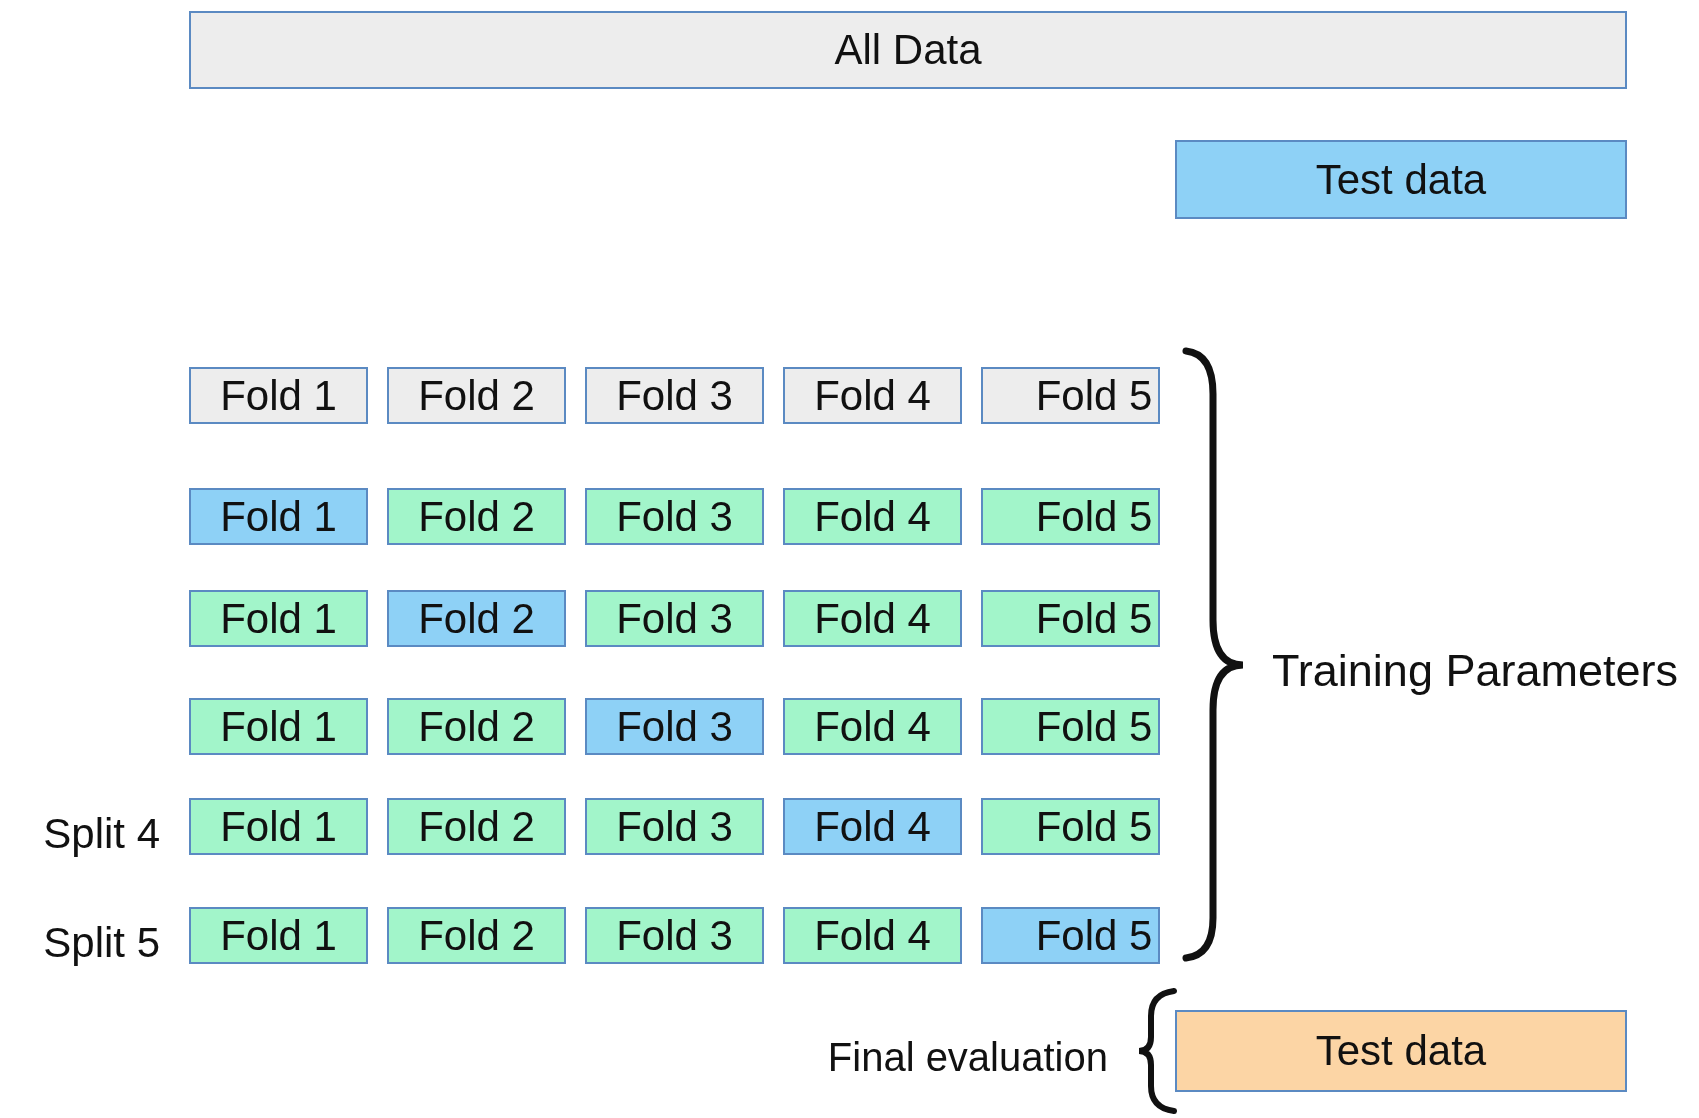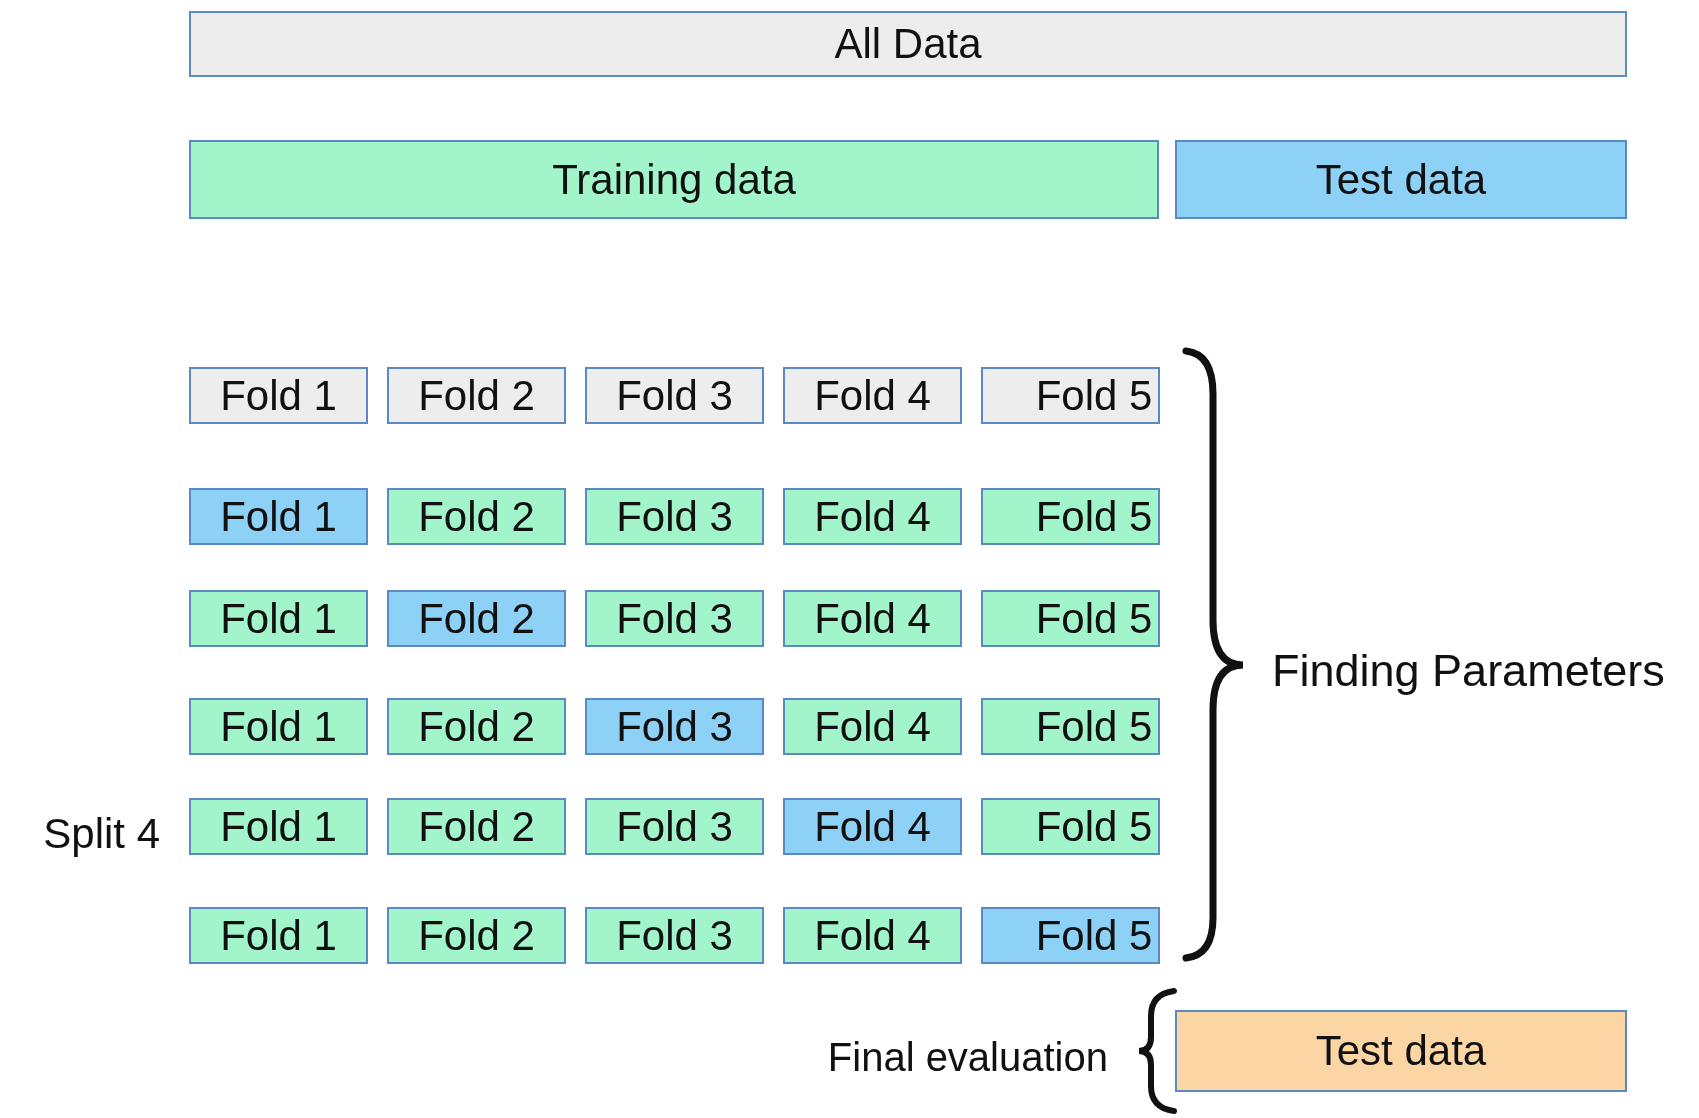--- a/index.html
+++ b/index.html
@@ -26,21 +26,21 @@
     font-size: 42px;
     line-height: 1;
     white-space: nowrap;
   }
   .fill-gray   { background: #ededed; }
   .fill-green  { background: #a2f5ca; }
   .fill-blue   { background: #8ed1f6; }
   .fill-orange { background: #fcd5a5; }
 
   
-  .all-data  { left: 189px; top: 11px;  width: 1438px; height: 66px; }
+  .all-data  { left: 189px; top: 11px;  width: 1438px; height: 78px; }
   .training  { left: 189px; top: 140px; width: 970px;  height: 79px; }
   .test-top  { left: 1175px; top: 140px; width: 452px; height: 79px; }
 
   
   .c0 { left: 189px; }  .c1 { left: 387px; }  .c2 { left: 585px; justify-content: center; }
   .c3 { left: 783px; }  .c4 { left: 981px; padding-left: 47px; }
   .cell { width: 179px; height: 57px; }
 
   
   .rh { top: 367px; }   
@@ -91,23 +91,20 @@
   .final-test { left: 1175px; top: 1010px; width: 452px; height: 82px; }
 </style>
 </head>
 <body>
 
 <div class="canvas">
 
   <div class="box fill-gray all-data">
     <span>All Data</span>
   </div>
-  <div class="box fill-green training">
-    <span>Training data</span>
-  </div>
   <div class="box fill-blue test-top">
     <span>Test data</span>
   </div>
 
   <div class="box cell fill-gray rh c0">
       <span>Fold 1</span>
     </div>
   <div class="box cell fill-gray rh c1">
       <span>Fold 2</span>
     </div>
@@ -179,20 +176,21 @@
   <div class="box cell fill-green r3 c2">
       <span>Fold 3</span>
     </div>
   <div class="box cell fill-blue  r3 c3">
       <span>Fold 4</span>
     </div>
   <div class="box cell fill-green r3 c4">
       <span>Fold 5</span>
     </div>
 
+  <div class="split-label r4">Split 5</div>
   <div class="box cell fill-green r4 c0">
       <span>Fold 1</span>
     </div>
   <div class="box cell fill-green r4 c1">
       <span>Fold 2</span>
     </div>
   <div class="box cell fill-green r4 c2">
       <span>Fold 3</span>
     </div>
   <div class="box cell fill-green r4 c3">
@@ -200,20 +198,20 @@
     </div>
   <div class="box cell fill-blue  r4 c4">
       <span>Fold 5</span>
     </div>
 
   <svg class="braces-svg" viewBox="0 0 1699 1118" xmlns="http://www.w3.org/2000/svg">
     <path d="M 1186,351 Q 1213,354 1213,394 L 1213,620 Q 1213,665 1243,665 Q 1213,665 1213,710 L 1213,918 Q 1213,955 1186,958" fill="none" stroke="#111111" stroke-width="7" stroke-linecap="round"></path>
     <path d="M 1174,991 Q 1151,994 1151,1016 L 1151,1037 Q 1151,1051 1139,1051 Q 1151,1051 1151,1065 L 1151,1086 Q 1151,1108 1174,1111" fill="none" stroke="#111111" stroke-width="6" stroke-linecap="round"></path>
   </svg>
 
-  <div class="finding-parameters">Finding Parameters</div>
+  <div class="finding-parameters">Training Parameters</div>
   <div class="final-evaluation">Final evaluation</div>
 
   <div class="box fill-orange final-test">
     <span>Test data</span>
   </div>
 
 </div>
 
 </body></html>

